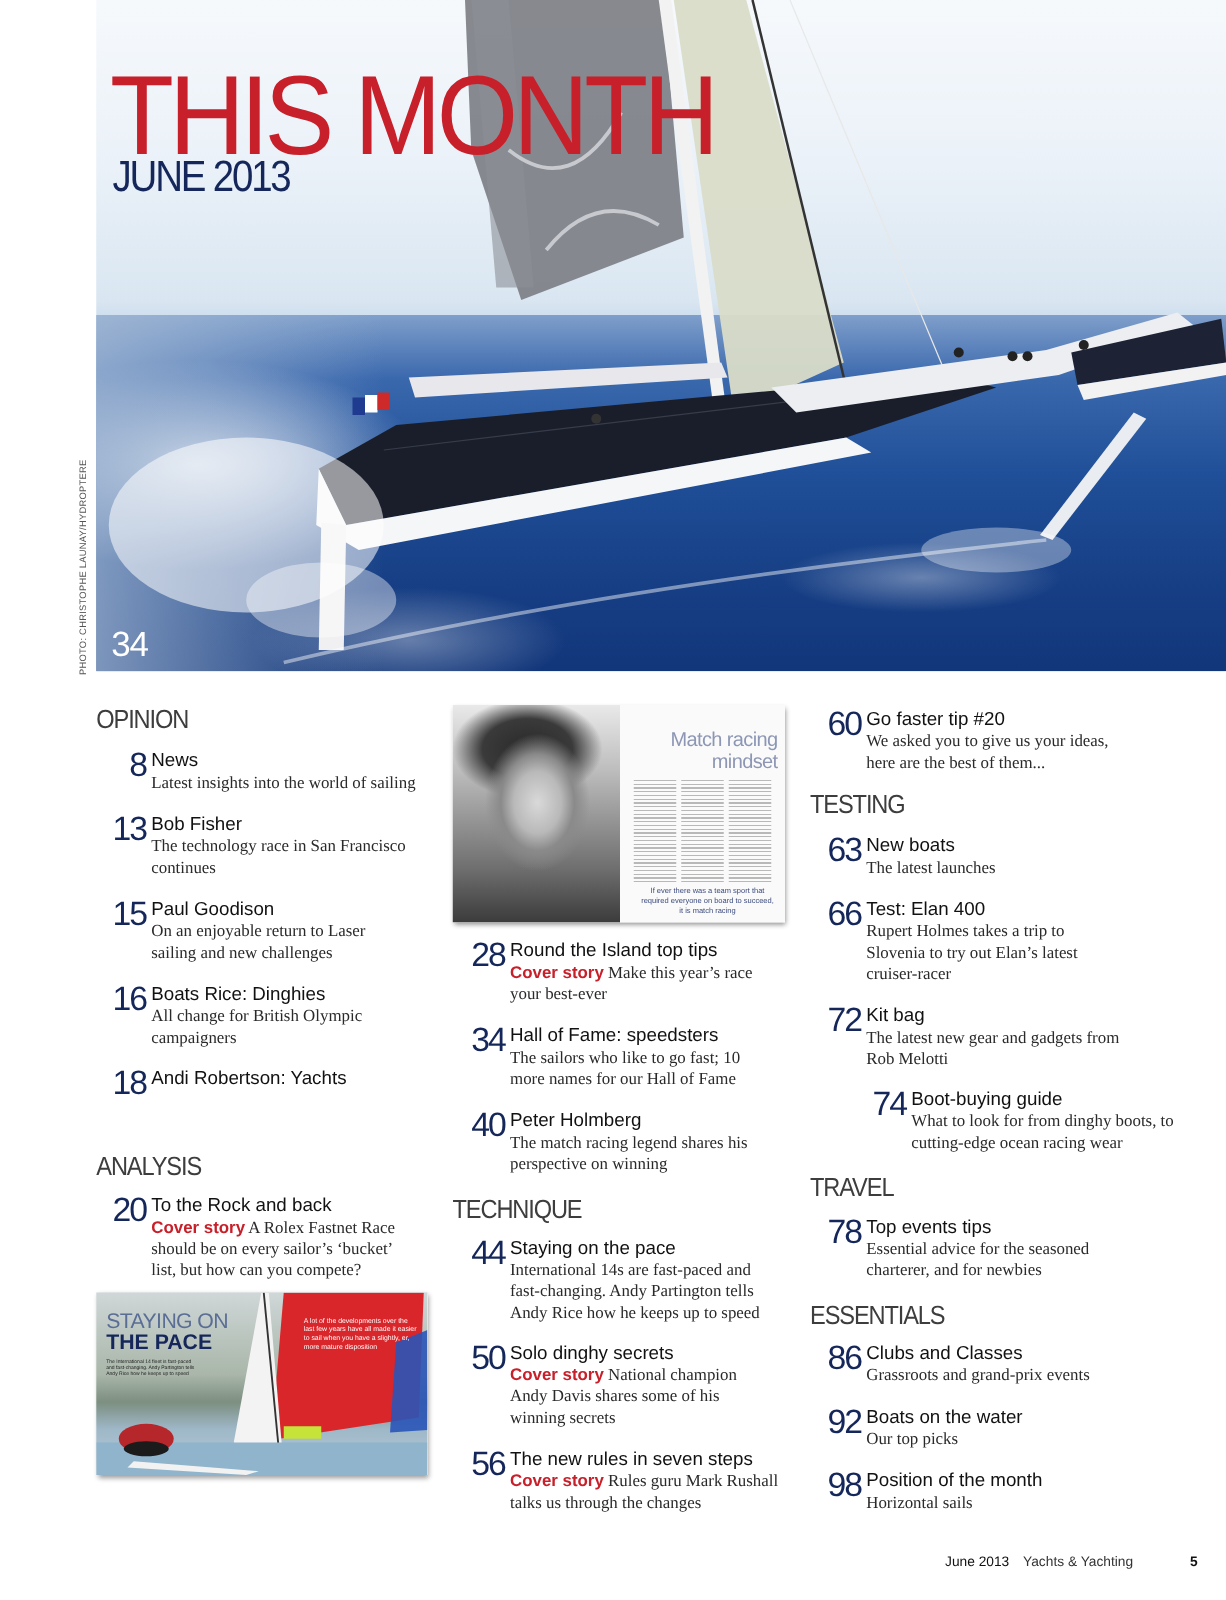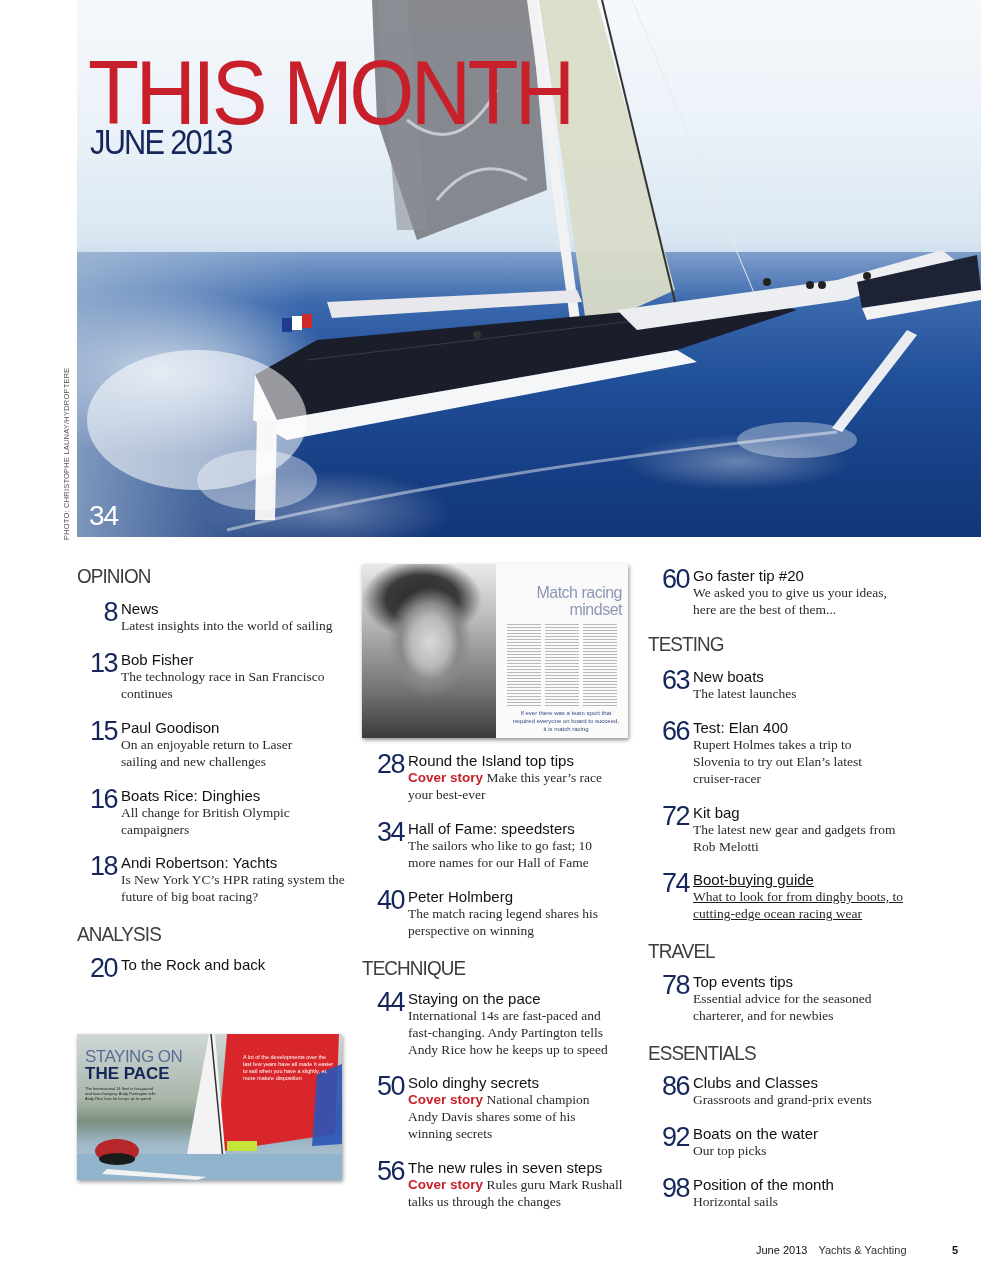--- a/index.html
+++ b/index.html
@@ -178,28 +178,28 @@
   <div class="desc">On an enjoyable return to Laser sailing and new challenges</div>
 </div>
 <div class="entry" style="left:121px;top:787px;width:190px;">
   <span class="num">16</span>
   <div class="head">Boats Rice: Dinghies</div>
   <div class="desc">All change for British Olympic campaigners</div>
 </div>
 <div class="entry" style="left:121px;top:854px;width:225px;">
   <span class="num">18</span>
   <div class="head">Andi Robertson: Yachts</div>
-  <div class="desc">Is New York YC’s HPR rating system the future of big boat racing?</div>
 </div>
 
 <div class="section-head" style="left:77px;top:922px;">ANALYSIS</div>
 
 <div class="entry" style="left:121px;top:956px;width:210px;">
   <span class="num">20</span>
   <div class="head">To the Rock and back</div>
+  <div class="desc"><span class="cover">Cover story</span> <span>A Rolex Fastnet Race should be on every sailor’s ‘bucket’ list, but how can you compete?</span></div>
 </div>
 
 <div class="thumb-pace">
   <svg class="redsail" width="125" height="118" viewBox="0 0 125 118">
     <polygon points="10,0 122,0 118,100 0,118" fill="#d9262b"></polygon>
     <polygon points="100,40 125,30 125,110 95,112" fill="#2a55b8" opacity="0.9"></polygon>
   </svg>
   <svg style="position:absolute;left:90px;top:0;" width="80" height="146" viewBox="0 0 80 146">
     <polygon points="42,0 48,0 60,140 20,120" fill="#f3f3f3"></polygon>
     <line x1="44" y1="0" x2="58" y2="146" stroke="#333" stroke-width="1.5"></line>
@@ -279,21 +279,21 @@
 <div class="entry" style="left:693px;top:719px;width:190px;">
   <span class="num">66</span>
   <div class="head">Test: Elan 400</div>
   <div class="desc">Rupert Holmes takes a trip to Slovenia to try out Elan’s latest cruiser-racer</div>
 </div>
 <div class="entry" style="left:693px;top:804px;width:220px;">
   <span class="num">72</span>
   <div class="head">Kit bag</div>
   <div class="desc">The latest new gear and gadgets from Rob Melotti</div>
 </div>
-<div class="entry" style="left:693px;top:871px;width:220px;text-decoration:underline;">
+<div class="entry" style="left:729px;top:871px;width:220px;">
   <span class="num">74</span>
   <div class="head">Boot-buying guide</div>
   <div class="desc">What to look for from dinghy boots, to cutting-edge ocean racing wear</div>
 </div>
 
 <div class="section-head" style="left:648px;top:939px;">TRAVEL</div>
 
 <div class="entry" style="left:693px;top:973px;width:210px;">
   <span class="num">78</span>
   <div class="head">Top events tips</div>

